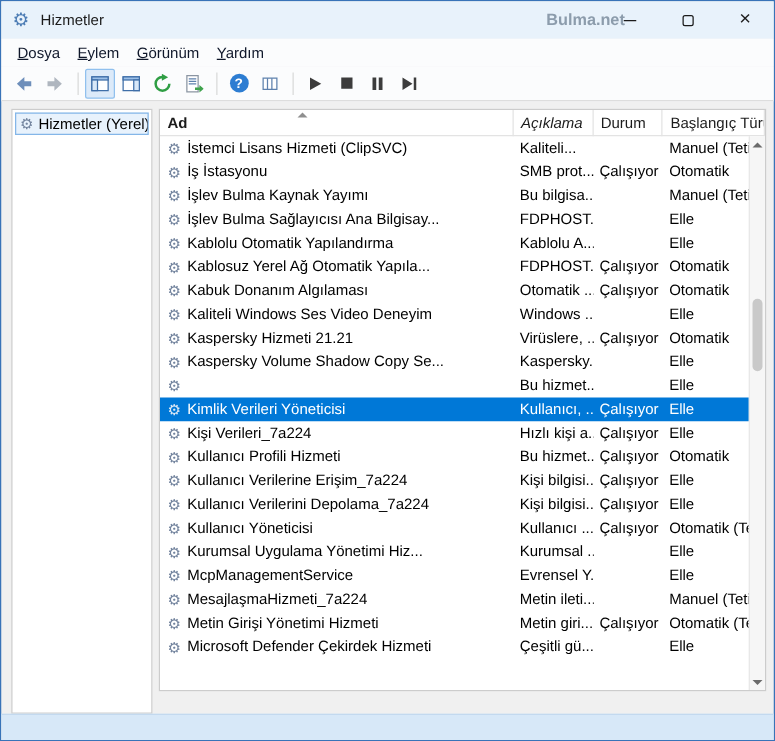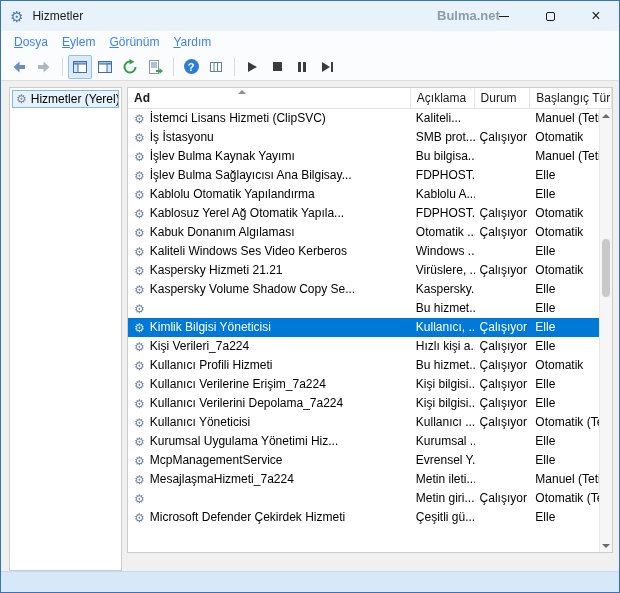--- a/index.html
+++ b/index.html
@@ -14,21 +14,21 @@
   .title { margin-left:9px; font-size:12px; color:#1B1B1B; }
   .watermark { position:absolute; left:436px; top:7px; font-size:13px; font-weight:bold; color:#8C9CAC; }
   .win-controls { position:absolute; right:0; top:0; height:30px; display:flex; }
   .win-btn { width:46px; height:30px; display:flex; align-items:center; justify-content:center; }
   .glyph-min { width:10px; height:0; border-top:1px solid #1B1B1B; display:block; }
   .glyph-max { width:9px; height:9px; border:1px solid #1B1B1B; border-radius:2px; display:block; }
   .glyph-close { font-size:16px; color:#1B1B1B; line-height:1; }
 
   
   .menubar { position:absolute; left:0; top:30px; width:100%; height:22px; background:#FBFCFD; display:flex; align-items:center; padding-left:6px; }
-  .menu-item { padding:2px 7px; color:#3b82f6; cursor:default;text-align:right; }
+  .menu-item { padding:2px 7px; color:#0f172a; cursor:default;text-align:right; }
   .menu-item u { text-decoration:underline; }
 
   
   .toolbar { position:absolute; left:0; top:52px; width:100%; height:28px; background:#FBFCFD; border-bottom:1px solid #DDDDDD; display:flex; align-items:center; padding-left:6px; }
   .tb { width:24px; height:24px; border:none; background:transparent; display:inline-flex; align-items:center; justify-content:center; margin-right:1px; padding:0; font:inherit; }
   .tb.toggled { background:#DCEAF9; border:1px solid #90C0EE; border-radius:2px; }
   .tb-sep { width:1px; height:18px; background:#D9D9D9; margin:0 5px; }
   .help-glyph { width:15px; height:15px; border-radius:50%; background:#2D7DD2; color:#fff; font-size:11px; font-weight:bold; display:flex; align-items:center; justify-content:center; }
   .icon-play { width:0; height:0; border-top:5px solid transparent; border-bottom:5px solid transparent; border-left:9px solid #3C3C3C; }
   .icon-stop { width:9px; height:9px; background:#3C3C3C; }
@@ -179,21 +179,21 @@
   <div class="sidebar">
     <div class="tree-item">
       <span class="gear">⚙</span>
       <span>Hizmetler (Yerel)</span>
     </div>
   </div>
 
   <div class="listpanel">
     <div class="lv-header" id="lvheader">
         <div class="hcell" style="width: 284px; font-weight: bold;">Ad</div>
-        <div class="hcell" style="width: 64px;">Açıklama</div>
+        <div class="hcell" style="width: 64px; font-style: italic;">Açıklama</div>
         <div class="hcell" style="width: 56px;">Durum</div>
         <div class="hcell" style="width: 82px;">Başlangıç Türü</div>
       </div>
     <div class="sort-glyph"></div>
     <div class="lv-rows" id="lvrows">
         <div class="lrow">
           <div class="cell c0" style="width:284px">
             <span class="gear">⚙</span>
             <span class="nm">İstemci Lisans Hizmeti (ClipSVC)</span>
           </div>
@@ -251,21 +251,21 @@
             <span class="gear">⚙</span>
             <span class="nm">Kabuk Donanım Algılaması</span>
           </div>
           <div class="cell" style="width:64px">Otomatik ...</div>
           <div class="cell" style="width:56px">Çalışıyor</div>
           <div class="cell" style="width:82px">Otomatik</div>
         </div>
         <div class="lrow">
           <div class="cell c0" style="width:284px">
             <span class="gear">⚙</span>
-            <span class="nm">Kaliteli Windows Ses Video Kerberos</span>
+            <span class="nm">Kaliteli Windows Ses Video Deneyim</span>
           </div>
           <div class="cell" style="width:64px">Windows ...</div>
           <div class="cell" style="width:56px"></div>
           <div class="cell" style="width:82px">Elle</div>
         </div>
         <div class="lrow">
           <div class="cell c0" style="width:284px">
             <span class="gear">⚙</span>
             <span class="nm">Kaspersky Hizmeti 21.21</span>
           </div>
@@ -286,21 +286,21 @@
           <div class="cell c0" style="width:284px">
             <span class="gear">⚙</span>
           </div>
           <div class="cell" style="width:64px">Bu hizmet...</div>
           <div class="cell" style="width:56px"></div>
           <div class="cell" style="width:82px">Elle</div>
         </div>
         <div class="lrow sel">
           <div class="cell c0" style="width:284px">
             <span class="gear" style="color: rgb(221, 232, 245);">⚙</span>
-            <span class="nm">Kimlik Bilgisi Yöneticisi</span>
+            <span class="nm">Kimlik Verileri Yöneticisi</span>
           </div>
           <div class="cell" style="width:64px">Kullanıcı, ...</div>
           <div class="cell" style="width:56px">Çalışıyor</div>
           <div class="cell" style="width:82px">Elle</div>
         </div>
         <div class="lrow">
           <div class="cell c0" style="width:284px">
             <span class="gear">⚙</span>
             <span class="nm">Kişi Verileri_7a224</span>
           </div>
@@ -367,20 +367,21 @@
             <span class="gear">⚙</span>
             <span class="nm">MesajlaşmaHizmeti_7a224</span>
           </div>
           <div class="cell" style="width:64px">Metin ileti...</div>
           <div class="cell" style="width:56px"></div>
           <div class="cell" style="width:82px">Manuel (Tetikle...</div>
         </div>
         <div class="lrow">
           <div class="cell c0" style="width:284px">
             <span class="gear">⚙</span>
+            <span class="nm">Metin Girişi Yönetimi Hizmeti</span>
           </div>
           <div class="cell" style="width:64px">Metin giri...</div>
           <div class="cell" style="width:56px">Çalışıyor</div>
           <div class="cell" style="width:82px">Otomatik (Tetik...</div>
         </div>
         <div class="lrow">
           <div class="cell c0" style="width:284px">
             <span class="gear">⚙</span>
             <span class="nm">Microsoft Defender Çekirdek Hizmeti</span>
           </div>

